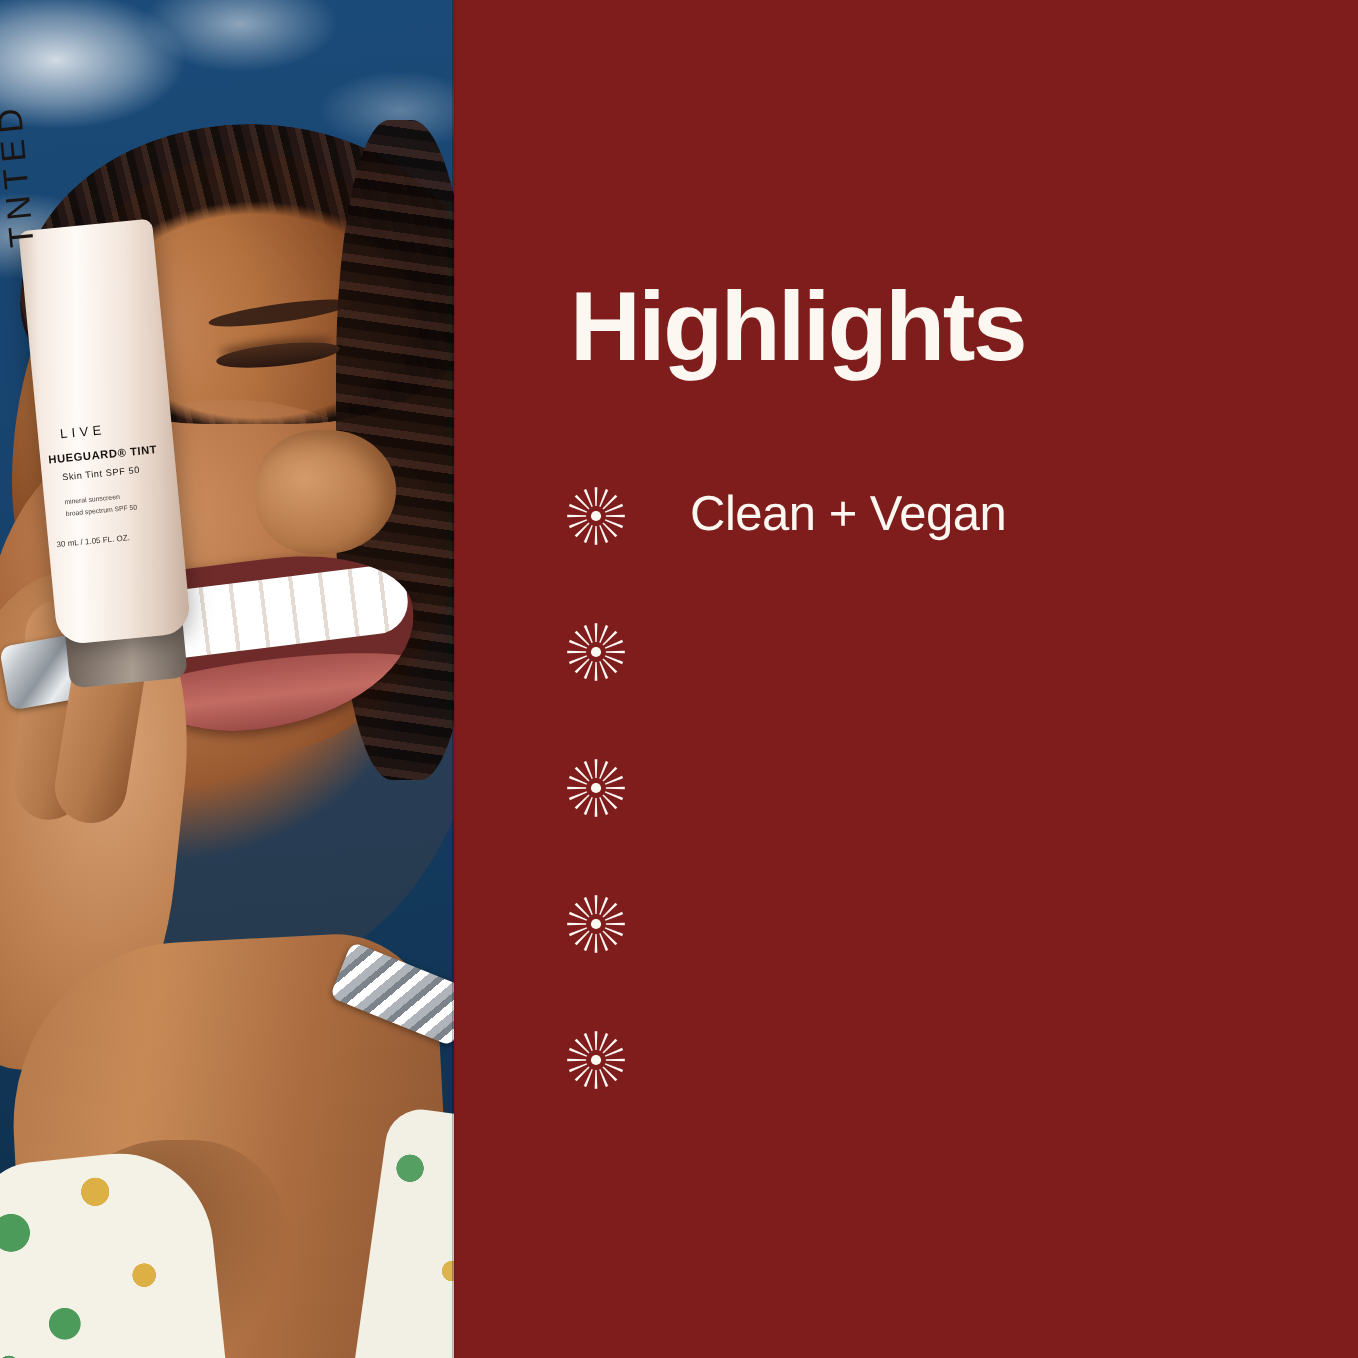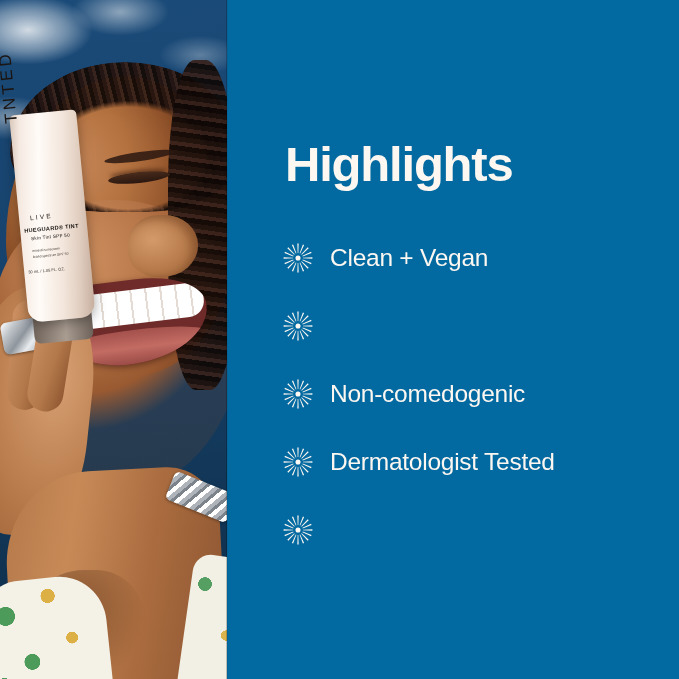--- a/index.html
+++ b/index.html
@@ -284,21 +284,21 @@
     width:2px; height:679px;
     background:linear-gradient(90deg, rgba(0,0,0,.28), rgba(241,90,23,0));
     z-index:8;
   }
 
   
   .info-panel {
     position:relative;
     flex:1 1 auto;
     height:679px;
-    background:#0369a1;
+    background:#7f1d1d;
     padding:0;
   }
   .panel-title {
     position:absolute;
     left:58px; top:140px;
     font-size:49px;
     font-weight:700;
     letter-spacing:-1.2px;
     color:#FCF7F1;
     line-height:1;
@@ -306,21 +306,21 @@
   .highlight-list {
     position:absolute;
     left:56px; top:224px;
     width:380px;
     list-style:none;
   }
   .highlight-item {
     display:flex;
     align-items:center;
     height:68px;
-    gap:17px;
+    gap:32px;
     text-align:center;
   }
   .burst-icon {
     flex:0 0 30px;
     width:30px; height:30px;
     display:block;
   }
   .item-label {
     font-size:24.5px;
     font-weight:400;
@@ -445,46 +445,20 @@
             <path d="M19.1 0.8 H20.9 L20.45 13.4 H19.55 Z" transform="rotate(180 20 20)"></path>
             <path d="M19.1 0.8 H20.9 L20.45 13.4 H19.55 Z" transform="rotate(202.5 20 20)"></path>
             <path d="M19.1 0.8 H20.9 L20.45 13.4 H19.55 Z" transform="rotate(225 20 20)"></path>
             <path d="M19.1 0.8 H20.9 L20.45 13.4 H19.55 Z" transform="rotate(247.5 20 20)"></path>
             <path d="M19.1 0.8 H20.9 L20.45 13.4 H19.55 Z" transform="rotate(270 20 20)"></path>
             <path d="M19.1 0.8 H20.9 L20.45 13.4 H19.55 Z" transform="rotate(292.5 20 20)"></path>
             <path d="M19.1 0.8 H20.9 L20.45 13.4 H19.55 Z" transform="rotate(315 20 20)"></path>
             <path d="M19.1 0.8 H20.9 L20.45 13.4 H19.55 Z" transform="rotate(337.5 20 20)"></path>
           </g>
         </svg>
-        <span class="item-label">Non-comedogenic</span>
-      </li>
-
-      <li class="highlight-item">
-        <svg class="burst-icon" viewBox="0 0 40 40">
-          <g fill="#FCF7F1">
-            <circle cx="20" cy="20" r="3.4"></circle>
-            <path d="M19.1 0.8 H20.9 L20.45 13.4 H19.55 Z"></path>
-            <path d="M19.1 0.8 H20.9 L20.45 13.4 H19.55 Z" transform="rotate(22.5 20 20)"></path>
-            <path d="M19.1 0.8 H20.9 L20.45 13.4 H19.55 Z" transform="rotate(45 20 20)"></path>
-            <path d="M19.1 0.8 H20.9 L20.45 13.4 H19.55 Z" transform="rotate(67.5 20 20)"></path>
-            <path d="M19.1 0.8 H20.9 L20.45 13.4 H19.55 Z" transform="rotate(90 20 20)"></path>
-            <path d="M19.1 0.8 H20.9 L20.45 13.4 H19.55 Z" transform="rotate(112.5 20 20)"></path>
-            <path d="M19.1 0.8 H20.9 L20.45 13.4 H19.55 Z" transform="rotate(135 20 20)"></path>
-            <path d="M19.1 0.8 H20.9 L20.45 13.4 H19.55 Z" transform="rotate(157.5 20 20)"></path>
-            <path d="M19.1 0.8 H20.9 L20.45 13.4 H19.55 Z" transform="rotate(180 20 20)"></path>
-            <path d="M19.1 0.8 H20.9 L20.45 13.4 H19.55 Z" transform="rotate(202.5 20 20)"></path>
-            <path d="M19.1 0.8 H20.9 L20.45 13.4 H19.55 Z" transform="rotate(225 20 20)"></path>
-            <path d="M19.1 0.8 H20.9 L20.45 13.4 H19.55 Z" transform="rotate(247.5 20 20)"></path>
-            <path d="M19.1 0.8 H20.9 L20.45 13.4 H19.55 Z" transform="rotate(270 20 20)"></path>
-            <path d="M19.1 0.8 H20.9 L20.45 13.4 H19.55 Z" transform="rotate(292.5 20 20)"></path>
-            <path d="M19.1 0.8 H20.9 L20.45 13.4 H19.55 Z" transform="rotate(315 20 20)"></path>
-            <path d="M19.1 0.8 H20.9 L20.45 13.4 H19.55 Z" transform="rotate(337.5 20 20)"></path>
-          </g>
-        </svg>
-        <span class="item-label">Dermatologist Tested</span>
       </li>
 
       <li class="highlight-item">
         <svg class="burst-icon" viewBox="0 0 40 40">
           <g fill="#FCF7F1">
             <circle cx="20" cy="20" r="3.4"></circle>
             <path d="M19.1 0.8 H20.9 L20.45 13.4 H19.55 Z"></path>
             <path d="M19.1 0.8 H20.9 L20.45 13.4 H19.55 Z" transform="rotate(22.5 20 20)"></path>
             <path d="M19.1 0.8 H20.9 L20.45 13.4 H19.55 Z" transform="rotate(45 20 20)"></path>
             <path d="M19.1 0.8 H20.9 L20.45 13.4 H19.55 Z" transform="rotate(67.5 20 20)"></path>
@@ -497,15 +471,39 @@
             <path d="M19.1 0.8 H20.9 L20.45 13.4 H19.55 Z" transform="rotate(225 20 20)"></path>
             <path d="M19.1 0.8 H20.9 L20.45 13.4 H19.55 Z" transform="rotate(247.5 20 20)"></path>
             <path d="M19.1 0.8 H20.9 L20.45 13.4 H19.55 Z" transform="rotate(270 20 20)"></path>
             <path d="M19.1 0.8 H20.9 L20.45 13.4 H19.55 Z" transform="rotate(292.5 20 20)"></path>
             <path d="M19.1 0.8 H20.9 L20.45 13.4 H19.55 Z" transform="rotate(315 20 20)"></path>
             <path d="M19.1 0.8 H20.9 L20.45 13.4 H19.55 Z" transform="rotate(337.5 20 20)"></path>
           </g>
         </svg>
       </li>
 
+      <li class="highlight-item">
+        <svg class="burst-icon" viewBox="0 0 40 40">
+          <g fill="#FCF7F1">
+            <circle cx="20" cy="20" r="3.4"></circle>
+            <path d="M19.1 0.8 H20.9 L20.45 13.4 H19.55 Z"></path>
+            <path d="M19.1 0.8 H20.9 L20.45 13.4 H19.55 Z" transform="rotate(22.5 20 20)"></path>
+            <path d="M19.1 0.8 H20.9 L20.45 13.4 H19.55 Z" transform="rotate(45 20 20)"></path>
+            <path d="M19.1 0.8 H20.9 L20.45 13.4 H19.55 Z" transform="rotate(67.5 20 20)"></path>
+            <path d="M19.1 0.8 H20.9 L20.45 13.4 H19.55 Z" transform="rotate(90 20 20)"></path>
+            <path d="M19.1 0.8 H20.9 L20.45 13.4 H19.55 Z" transform="rotate(112.5 20 20)"></path>
+            <path d="M19.1 0.8 H20.9 L20.45 13.4 H19.55 Z" transform="rotate(135 20 20)"></path>
+            <path d="M19.1 0.8 H20.9 L20.45 13.4 H19.55 Z" transform="rotate(157.5 20 20)"></path>
+            <path d="M19.1 0.8 H20.9 L20.45 13.4 H19.55 Z" transform="rotate(180 20 20)"></path>
+            <path d="M19.1 0.8 H20.9 L20.45 13.4 H19.55 Z" transform="rotate(202.5 20 20)"></path>
+            <path d="M19.1 0.8 H20.9 L20.45 13.4 H19.55 Z" transform="rotate(225 20 20)"></path>
+            <path d="M19.1 0.8 H20.9 L20.45 13.4 H19.55 Z" transform="rotate(247.5 20 20)"></path>
+            <path d="M19.1 0.8 H20.9 L20.45 13.4 H19.55 Z" transform="rotate(270 20 20)"></path>
+            <path d="M19.1 0.8 H20.9 L20.45 13.4 H19.55 Z" transform="rotate(292.5 20 20)"></path>
+            <path d="M19.1 0.8 H20.9 L20.45 13.4 H19.55 Z" transform="rotate(315 20 20)"></path>
+            <path d="M19.1 0.8 H20.9 L20.45 13.4 H19.55 Z" transform="rotate(337.5 20 20)"></path>
+          </g>
+        </svg>
+      </li>
+
     </ul>
   </div>
 </div>
 
 </body></html>

